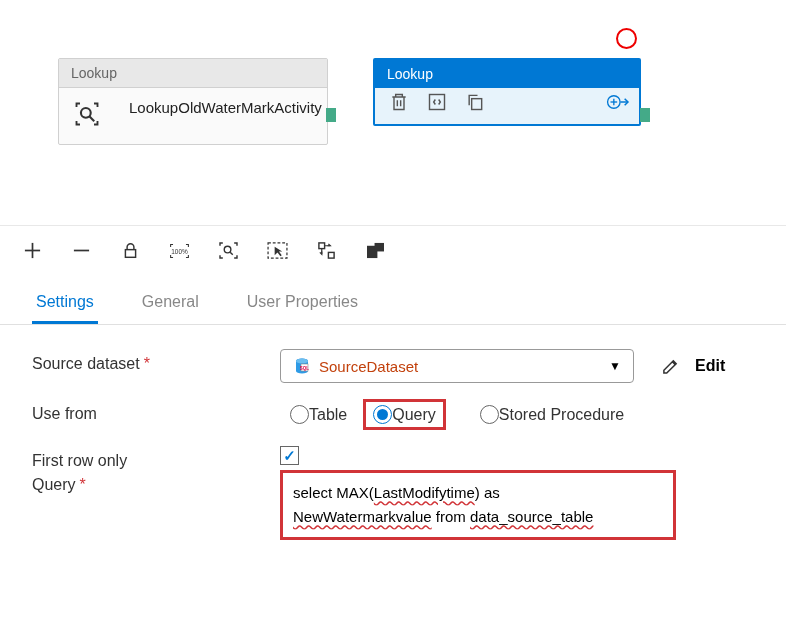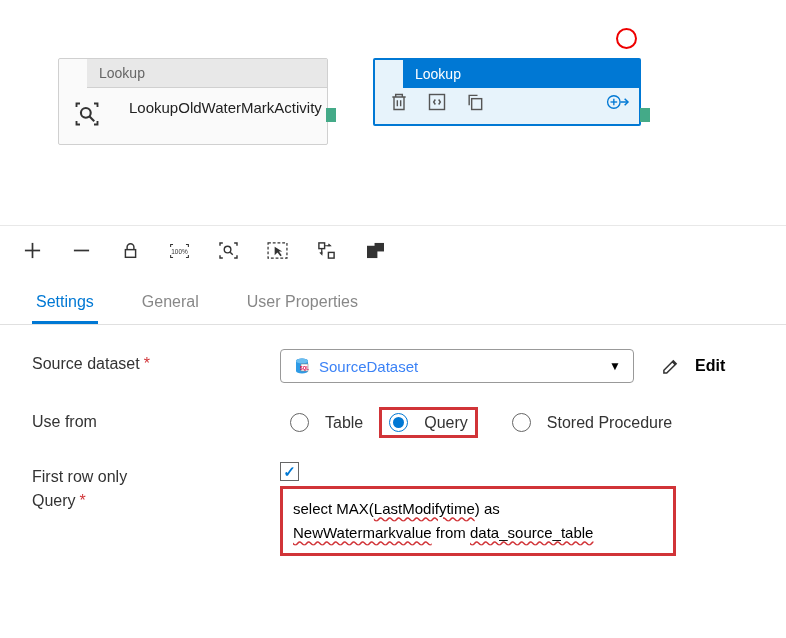--- a/index.html
+++ b/index.html
@@ -5,21 +5,21 @@
     * { box-sizing: border-box; margin: 0; padding: 0; font-family: 'Segoe UI', Tahoma, sans-serif; }
     body { background: #fff; width: 786px; height: 638px; position: relative; }
     
     .canvas-area { padding: 30px 20px 15px; position: relative; height: 225px; }
     .highlight-circle { position: absolute; top: 28px; left: 616px; width: 21px; height: 21px; border: 2px solid #e00; border-radius: 50%; }
     
     .activity-card { position: absolute; border-radius: 2px; }
     .activity-old { left: 58px; top: 58px; width: 270px; background: #fafafa; border: 1px solid #d0d0d0; }
     .activity-new { left: 373px; top: 58px; width: 268px; background: #e7f3fb; border: 2px solid #0078d4; }
     
-    .activity-header { padding: 6px 12px; font-size: 14px; margin-left: 28px; }
+    .activity-header { padding: 6px 12px; font-size: 14px; }
     .activity-old .activity-header { background: #e8e8e8; color: #666; border-bottom: 1px solid #d0d0d0; }
     .activity-new .activity-header { background: #0078d4; color: #fff; }
     
     .activity-body { padding: 10px 14px 16px; display: flex; align-items: flex-start; gap: 28px; }
     .activity-new .activity-body { padding: 10px 14px 8px; }
     .activity-icon { width: 28px; height: 28px; flex-shrink: 0; margin-top: 2px; }
     .activity-title { font-size: 15px; line-height: 1.3; color: #222; }
     
     .activity-actions { display: flex; gap: 18px; padding: 4px 14px 12px; align-items: center; }
     .activity-actions .spacer { flex: 1; }
@@ -30,34 +30,34 @@
     .connector-new { left: 640px; top: 108px; }
     
     .toolbar { display: flex; gap: 28px; padding: 14px 22px; border-top: 1px solid #e8e8e8; align-items: center; }
     .toolbar-btn { width: 21px; height: 21px; cursor: pointer; color: #333; display: flex; align-items: center; justify-content: center; }
     
     .tabs { display: flex; gap: 40px; padding: 8px 32px 0; border-bottom: 1px solid #e0e0e0; }
     .tab { padding: 10px 4px; font-size: 16px; color: #888; cursor: pointer; border-bottom: 3px solid transparent; }
     .tab.active { color: #0078d4; border-bottom-color: #0078d4; font-weight: 500; }
     
     .settings-panel { padding: 24px 32px; }
-    .form-row { display: flex; align-items: flex-start; margin-bottom: 24px; }
+    .form-row { display: flex; align-items: flex-start; margin-bottom: 16px; }
     .form-label { width: 248px; font-size: 16px; color: #333; padding-top: 6px; }
     .required { color: #d13438; margin-left: 4px; }
     .form-control { flex: 1; display: flex; align-items: center; }
     
     .dropdown { display: flex; align-items: center; border: 1px solid #999; border-radius: 4px; padding: 7px 12px; width: 354px; cursor: pointer; }
     .dropdown-icon { width: 18px; height: 18px; margin-right: 8px; }
-    .dropdown-text { flex: 1; font-size: 15px; color: #3b82f6; }
+    .dropdown-text { flex: 1; font-size: 15px; color: #c2410c; }
     .dropdown-chevron { font-size: 12px; }
     
     .edit-link { display: flex; align-items: center; gap: 16px; margin-left: 28px; cursor: pointer; font-size: 16px; font-weight: 600; }
     
     .radio-group { display: flex; gap: 6px; align-items: center; }
-    .radio-item { display: flex; align-items: center; gap: 16px; cursor: pointer; padding: 6px 10px; }
+    .radio-item { display: flex; align-items: center; gap: 0; cursor: pointer; padding: 6px 10px; }
     .radio-item.highlighted { border: 3px solid #d13438; padding: 3px 7px; }
     .radio-circle { width: 19px; height: 19px; border: 1.5px solid #666; border-radius: 50%; display: flex; align-items: center; justify-content: center; }
     .radio-circle.checked { border-color: #0078d4; }
     .radio-dot { width: 11px; height: 11px; background: #0078d4; border-radius: 50%; }
     .radio-label { font-size: 16px; color: #333; }
     
     .query-box { border: 3px solid #d13438; padding: 8px 10px; width: 396px; font-size: 15px; line-height: 1.6; }
     .spell-err { text-decoration: underline wavy #d13438; text-underline-offset: 2px; }
     
     .checkbox { width: 19px; height: 19px; border: 1.5px solid #666; display: flex; align-items: center; justify-content: center; cursor: pointer; }

